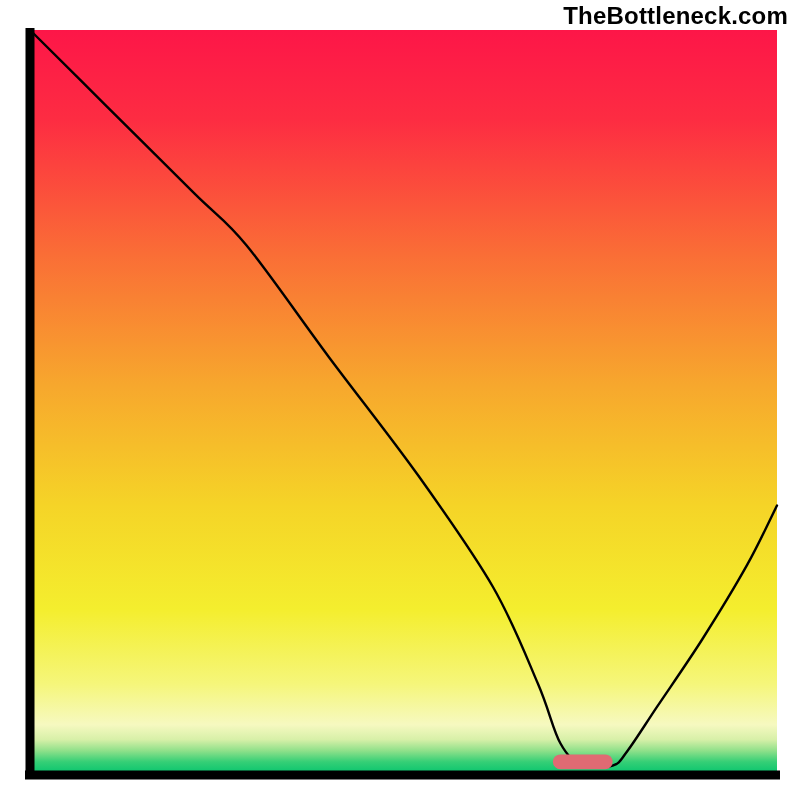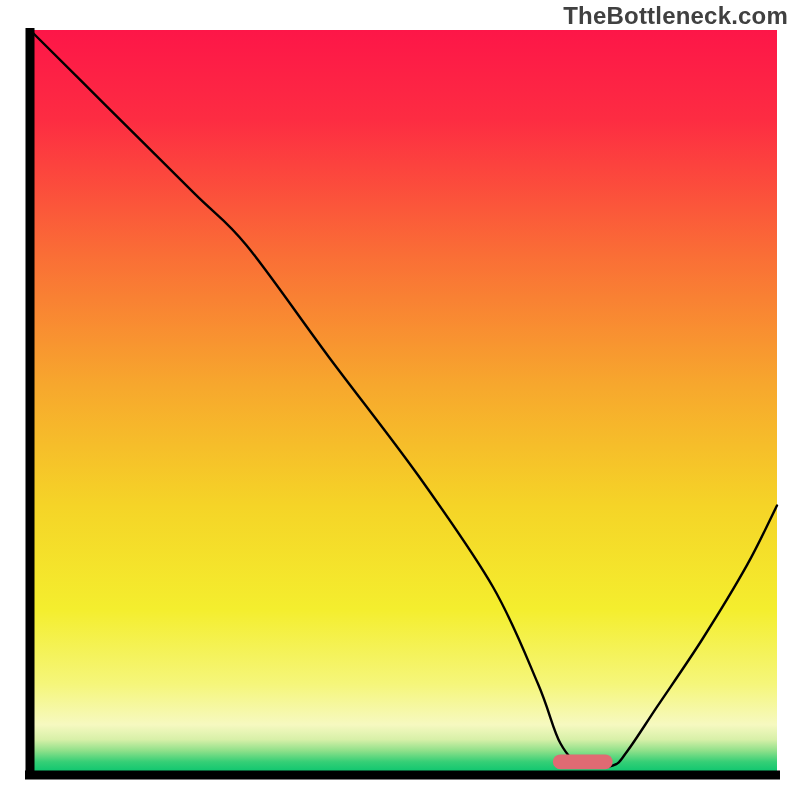--- a/index.html
+++ b/index.html
@@ -15,21 +15,21 @@
     position: relative;
     width: 800px;
     height: 800px;
   }
   .watermark {
     position: absolute;
     top: 2px;
     right: 12px;
     font-size: 24px;
     font-weight: 600;
-    color: #404040;
+    color: #000000;
     letter-spacing: 0.2px;
     z-index: 5;
   }
   svg {
     display: block;
   }
 </style>
 </head>
 <body>
 

